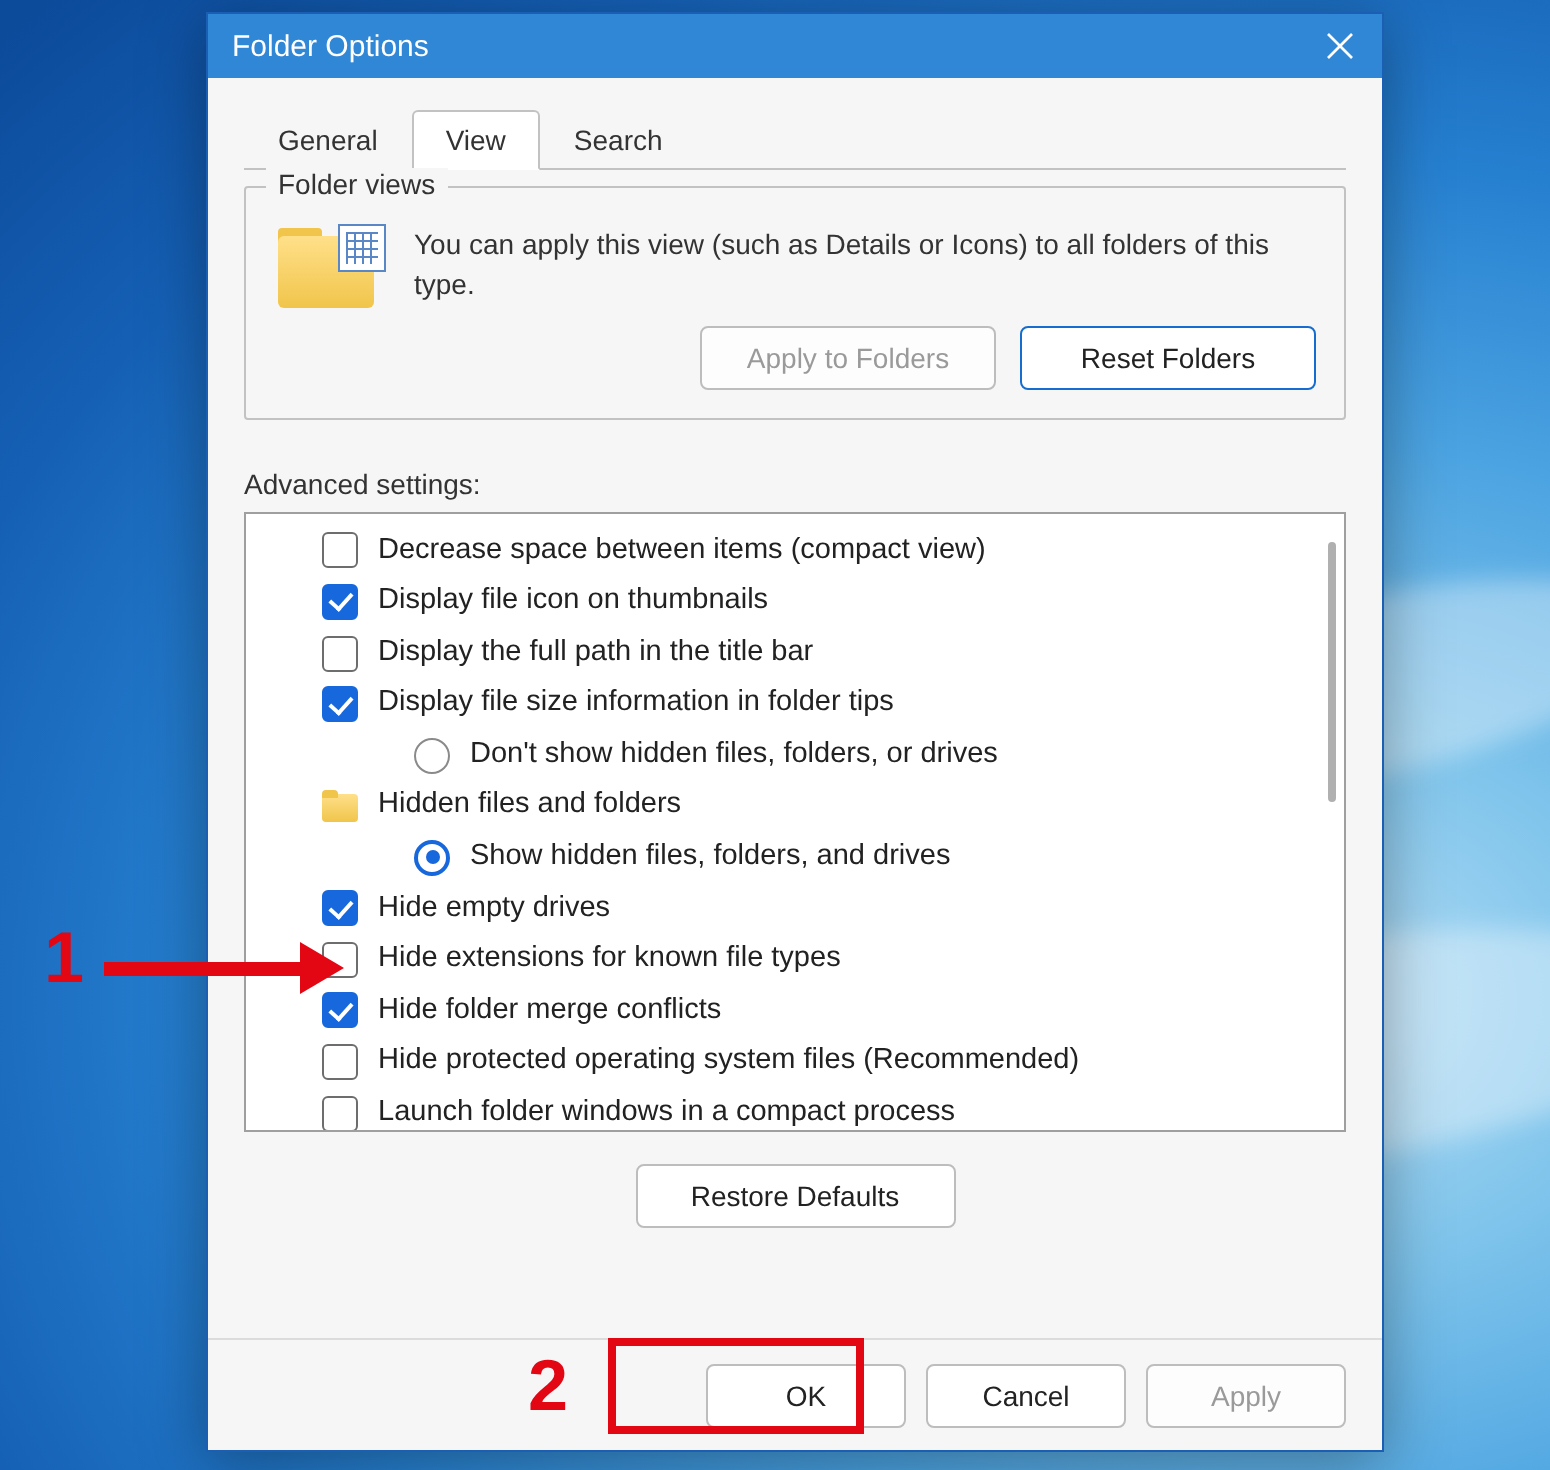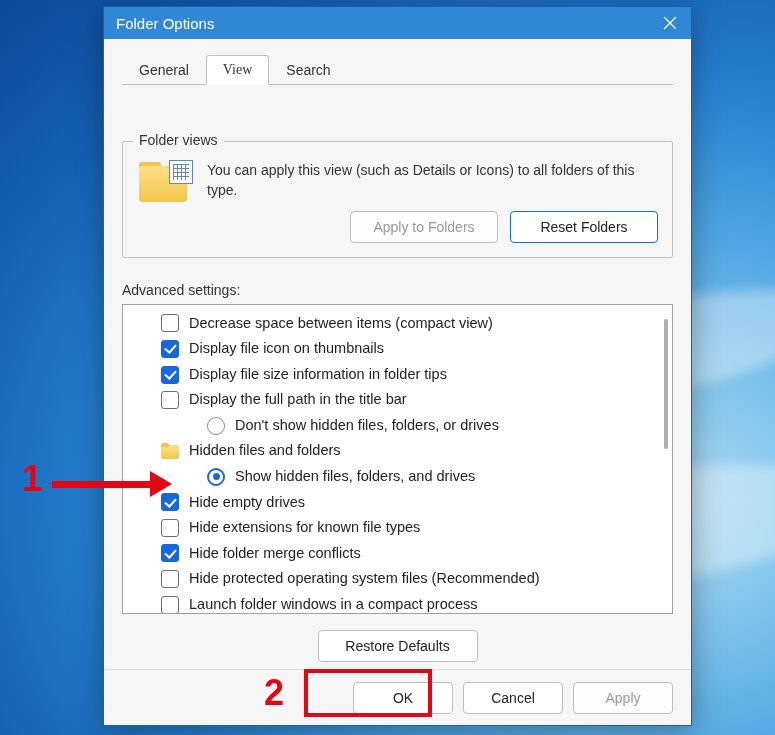--- a/index.html
+++ b/index.html
@@ -65,31 +65,29 @@
     border:1px solid transparent;
     cursor:pointer;
     position:relative; top:1px;
   }
   .tab.active {
     background:#fff;
     border-color:#c2c2c2 #c2c2c2 #fff #c2c2c2;
     border-width:1px;
     border-style:solid;
     border-radius: 3px 3px 0 0;
-    font-family: Liberation Serif, serif;
   }
 
   .groupbox {
     border:1px solid #c2c2c2;
     border-radius:2px;
     padding: 18px 14px 14px 14px;
     margin-bottom: 14px;
     position:relative;
     background:#f6f6f6;
-    margin-top:48px;
   }
   .groupbox .legend {
     position:absolute; top:-10px; left:10px;
     background:#f6f6f6; padding:0 6px;
     color:#333; font-size:14px;
   }
 
   .fv-row { display:flex; gap: 14px; align-items:flex-start; }
   .folder-icon {
     width:56px; height:48px; flex-shrink:0;
@@ -270,26 +268,26 @@
 
       <div class="row">
         <span class="chk"></span>
         <span>Decrease space between items (compact view)</span>
       </div>
       <div class="row">
         <span class="chk checked"></span>
         <span>Display file icon on thumbnails</span>
       </div>
       <div class="row">
+        <span class="chk"></span>
+        <span>Display the full path in the title bar</span>
+      </div>
+      <div class="row">
         <span class="chk checked"></span>
         <span>Display file size information in folder tips</span>
-      </div>
-      <div class="row">
-        <span class="chk"></span>
-        <span>Display the full path in the title bar</span>
       </div>
       <div class="row sub">
         <span class="rad empty"></span>
         <span>Don't show hidden files, folders, or drives</span>
       </div>
       <div class="row group">
         <span class="mini-folder"></span>
         <span>Hidden files and folders</span>
       </div>
       <div class="row sub">

